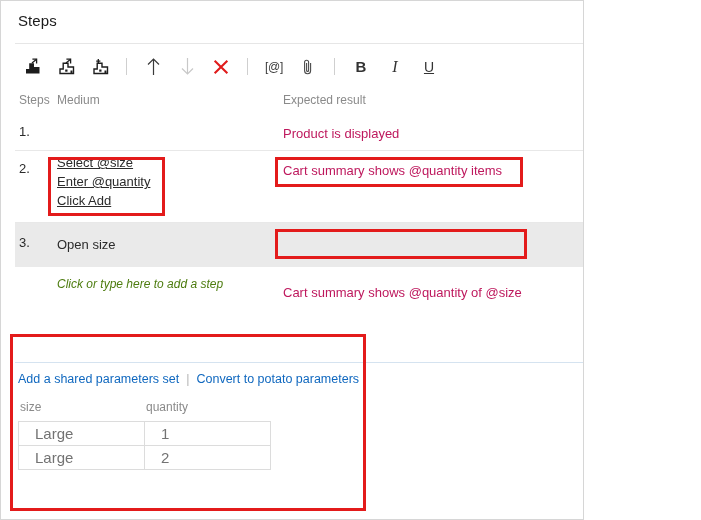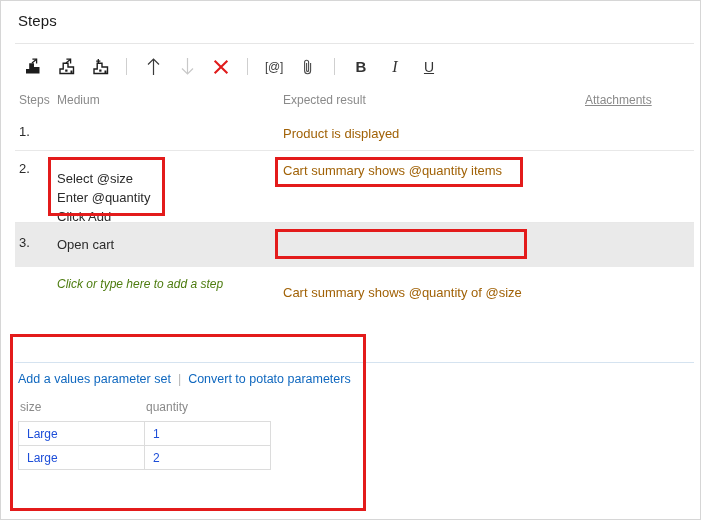--- a/index.html
+++ b/index.html
@@ -6,21 +6,21 @@
     margin: 0;
     padding: 0;
     background: #ffffff;
   }
   body {
     font-family: "Liberation Sans", sans-serif;
     -webkit-font-smoothing: antialiased;
   }
   #app {
     position: relative;
-    width: 701px;
+    width: 584px;
     height: 520px;
     background: #ffffff;
     box-sizing: border-box;
     border: 1px solid #d6d6d6;
     overflow: hidden;
   }
 
   
   .panel-title {
     position: absolute;
@@ -112,21 +112,21 @@
     left: 42px;
     font-size: 13px;
     color: #2b2b2b;
     line-height: 19px;
     white-space: pre-line;
   }
   .step-expected {
     position: absolute;
     left: 268px;
     font-size: 13px;
-    color: #a16207;
+    color: #be185d;
     line-height: 19px;
   }
   .add-step-hint {
     position: absolute;
     left: 42px;
     font-size: 12px;
     font-style: italic;
     color: #4d7c0f;
   }
   .row-rule {
@@ -183,23 +183,23 @@
 
   .pv-table {
     position: absolute;
     left: 17px;
     top: 420px;
     border-collapse: collapse;
   }
   .pv-table td {
     border: 1px solid #dcdcdc;
     height: 24px;
-    font-size: 12px;
-    color: #1d4ed8;
-    padding: 0 0 0 8px;
+    font-size: 15px;
+    color: #737373;
+    padding: 0 0 0 16px;
     vertical-align: middle;
     box-sizing: border-box;
   }
   .pv-table td.c1 { width: 126px; }
   .pv-table td.c2 { width: 126px; }
   .pv-table tr.sel td { background: #e8e8e8; }
 
   
   .redbox {
     position: absolute;
@@ -300,42 +300,42 @@
   <div class="steps-area">
 
     <div class="step-row" style="height:36px;">
       <div class="step-num" style="top:9px;">1.</div>
       <div class="step-expected" style="top:9px;">Product is displayed</div>
       <div class="row-rule" style="top:35px;"></div>
     </div>
 
     <div class="step-row" style="height:72px;">
       <div class="step-num" style="top:10px;">2.</div>
-      <div class="step-action" style="top:18px;">Select @size
+      <div class="step-action" style="top:2px;text-decoration:underline;">Select @size
 Enter @quantity
 Click Add</div>
       <div class="step-expected" style="top:10px;">Cart summary shows @quantity items</div>
       <div class="row-rule" style="top:71px;"></div>
     </div>
 
     <div class="step-row alt" style="height:44px;">
       <div class="step-num" style="top:12px;">3.</div>
-      <div class="step-action" style="top:12px;">Open cart</div>
+      <div class="step-action" style="top:12px;">Open size</div>
       <div class="step-expected" style="top:12px;margin-top:48px;">Cart summary shows @quantity of @size</div>
     </div>
 
     <div class="step-row" style="height:34px;">
       <div class="add-step-hint" style="top:10px;">Click or type here to add a step</div>
     </div>
   </div>
 
   <div class="pv-rule"></div>
 
   <div class="pv-links">
-    <a>Add a values parameter set</a><span class="divider">|</span><a>Convert to potato parameters</a>
+    <a>Add a shared parameters set</a><span class="divider">|</span><a>Convert to potato parameters</a>
   </div>
 
   <div class="pv-colhead c1">size</div>
   <div class="pv-colhead c2">quantity</div>
 
   <table class="pv-table">
     <tbody>
       <tr>
         <td class="c1">Large</td>
         <td class="c2">1</td>

